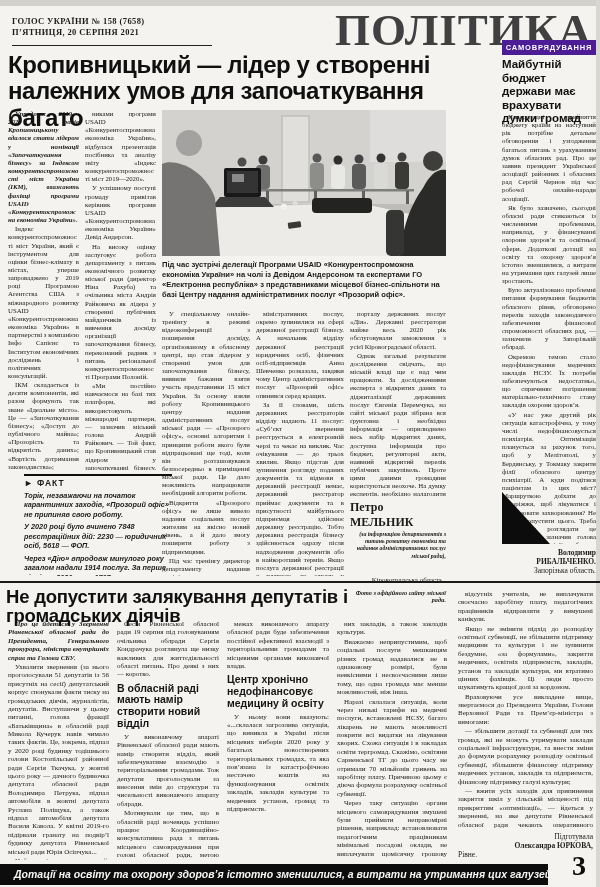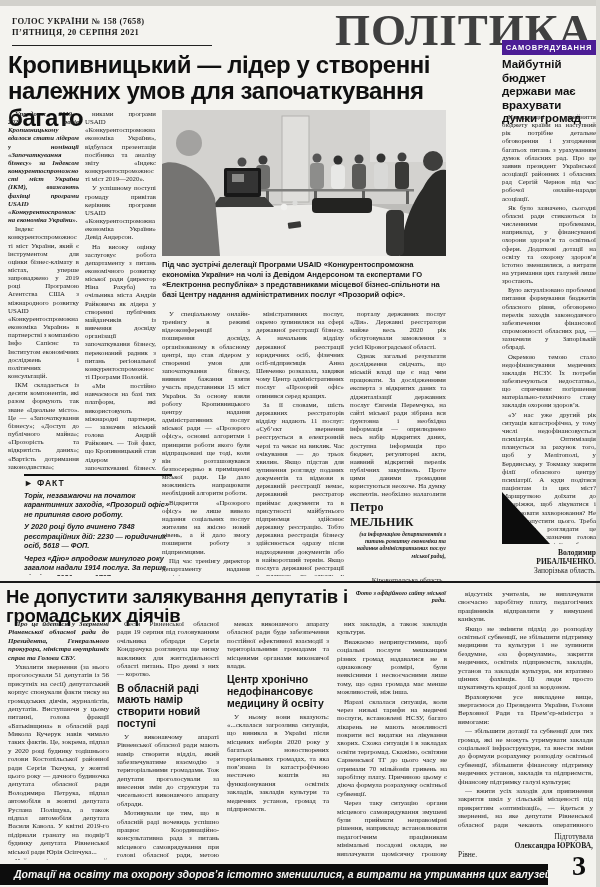--- a/index.html
+++ b/index.html
@@ -206,21 +206,21 @@
       <p class="leadpar">Про це йдеться у Зверненні Рівненської обласної ради до Президента, Генерального прокурора, міністра внутрішніх справ та Голови СБУ.</p>
     </div>
     <div>
         <p>Ухвалити звернення (за нього проголосували 51 депутатів із 56 присутніх на сесії) депутатський корпус спонукали факти тиску на громадських діячів, журналістів, депутатів. Виступаючи у цьому питанні, голова фракції «Батьківщина» в обласній раді Микола Кучерук навів чимало таких фактів. Це, зокрема, підпал у 2020 році будинку тодішнього голови Костопільської районної ради Сергія Ткачука, у жовтні цього року — дачного будиночка депутата обласної ради Володимира Петрука, підпал автомобіля в жовтні депутата Руслана Поліщука, а також підпал автомобіля депутата Василя Кавола. У квітні 2019-го підірвали гранату на подвір’ї будинку депутата Рівненської міської ради Юрія Осіпчука...</p>
         <p>Цей перелік далеко не повний. Але «автори» жодного такого вчинку не покарані і відчувають свою безкарність. Тож депутати просять тих, до кого адресоване звернення, вжити заходів, щоб усі винуватці були розшукані.</p>
       </div>
   </div>
 
   <div class="bodycol a2col a2c2">
     <p>Сесія Рівненської обласної ради 19 серпня під головуванням очільника облради Сергія Кондрачука розглянула ще низку важливих для життєдіяльності області питань. Про деякі з них — коротко.</p>
-    <h3 class="subhead">В обласній раді мають намір створити новий поступі</h3>
+    <h3 class="subhead">В обласній раді мають намір створити новий відділ</h3>
     <div>
         <p>У виконавчому апараті Рівненської обласної ради мають намір створити відділ, який забезпечуватиме взаємодію з територіальними громадами. Тож депутати проголосували за внесення змін до структури та чисельності виконавчого апарату облради.</p>
         <p>Мотивували це тим, що в обласній раді вочевидь успішно працює Координаційно-консультативна рада з питань місцевого самоврядування при голові обласної ради, метою діяльності якої є сприяння місцевим радам у громадах Рівненщини. Проте у територіальних громадах, особливо новостворених, виникає багато питань, відповіді на які мали б допомагати шукати фахівці. Тож метою діяльності відповідного відділу у</p>
       </div>
   </div>
 
   <div class="bodycol a2col a2c3">
     <div>
         <p>межах виконавчого апарату обласної ради буде забезпечення постійної ефективної взаємодії з територіальними громадами та місцевими органами виконавчої влади.</p>
       </div>

